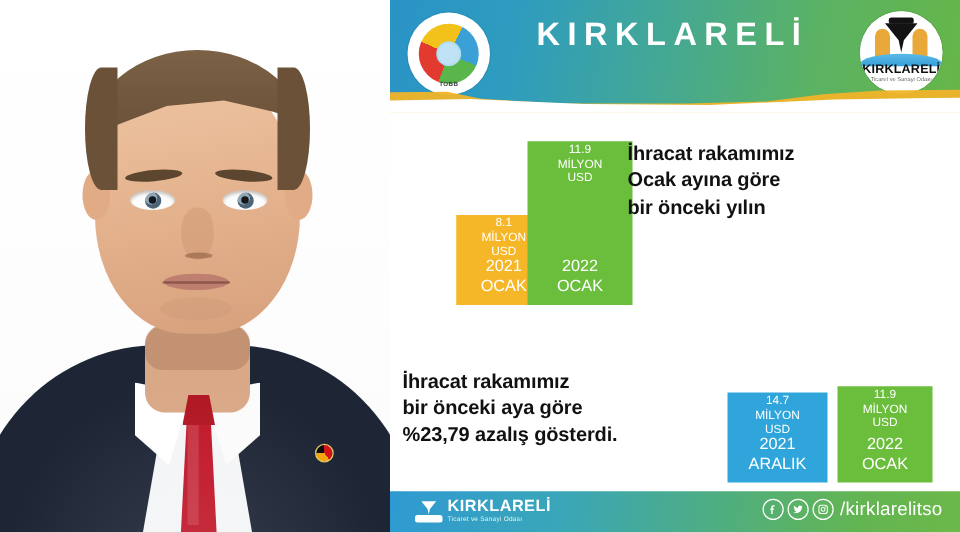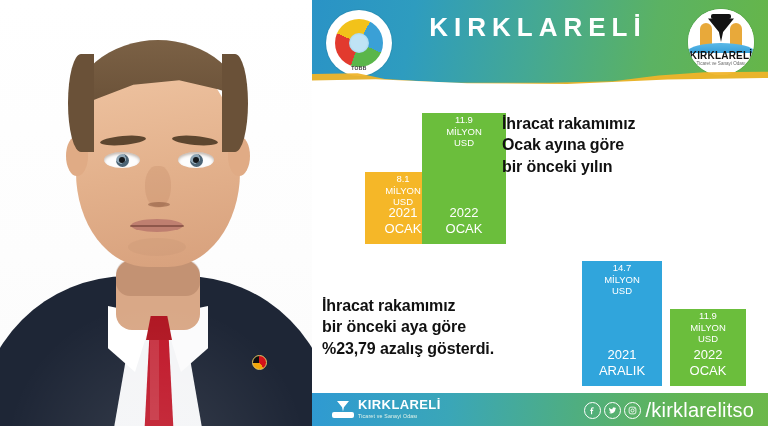--- a/index.html
+++ b/index.html
@@ -137,21 +137,21 @@
   .ftr-mark { width:22px; height:18px; position:relative; }
   .ftr-mark .bird { position:absolute; left:5px; top:0; width:12px; height:12px; background:#ffffff;
          clip-path:polygon(0% 12%, 100% 12%, 58% 64%, 50% 100%, 42% 64%); }
   .ftr-mark .base { position:absolute; left:0; bottom:0; width:22px; height:6px; background:#ffffff; border-radius:2px; }
   .ftr-txt1 { color:#ffffff; font-size:13px; font-weight:bold; letter-spacing:.4px; line-height:1; }
   .ftr-txt2 { color:#e7f5ea; font-size:5.2px; letter-spacing:.2px; margin-top:2px; }
   .ftr-social { position:absolute; right:14px; top:6px; display:flex; align-items:center; gap:3px; }
   .soc { width:17px; height:17px; border-radius:50%; border:1.4px solid #ffffff; display:flex;
          align-items:center; justify-content:center; color:#ffffff; font-size:10px; font-weight:bold; }
   .soc svg { display:block; }
-  .ftr-handle { color:#ffffff; font-size:20px; margin-left:2px; letter-spacing:.2px; }
+  .ftr-handle { color:#ffffff; font-size:15px; margin-left:2px; letter-spacing:.2px; }
 </style>
 </head>
 <body>
 
 <div id="root">
 
   <div class="portrait" title="portrait">
     <div class="p-bg"></div>
     <div class="p-suit"></div>
     <div class="p-shirt"></div>
@@ -246,21 +246,21 @@
       <div>bir önceki yılın</div>
     </div>
 
     <div class="headline headline2">
       <div>İhracat rakamımız</div>
       <div>bir önceki aya göre</div>
       <div>%23,79 azalış gösterdi.</div>
     </div>
 
     <div class="chart chart2">
-      <div class="bar" style="left:2px;width:80px;height:125px;background:#30a5dc;">
+      <div class="bar" style="left:2px;width:80px;height:72px;background:#30a5dc;">
         <div class="top">
           <div>14.7</div>
           <div>MİLYON</div>
           <div>USD</div>
         </div>
         <div class="bot">
           <div>2021</div>
           <div>ARALIK</div>
         </div>
       </div>

